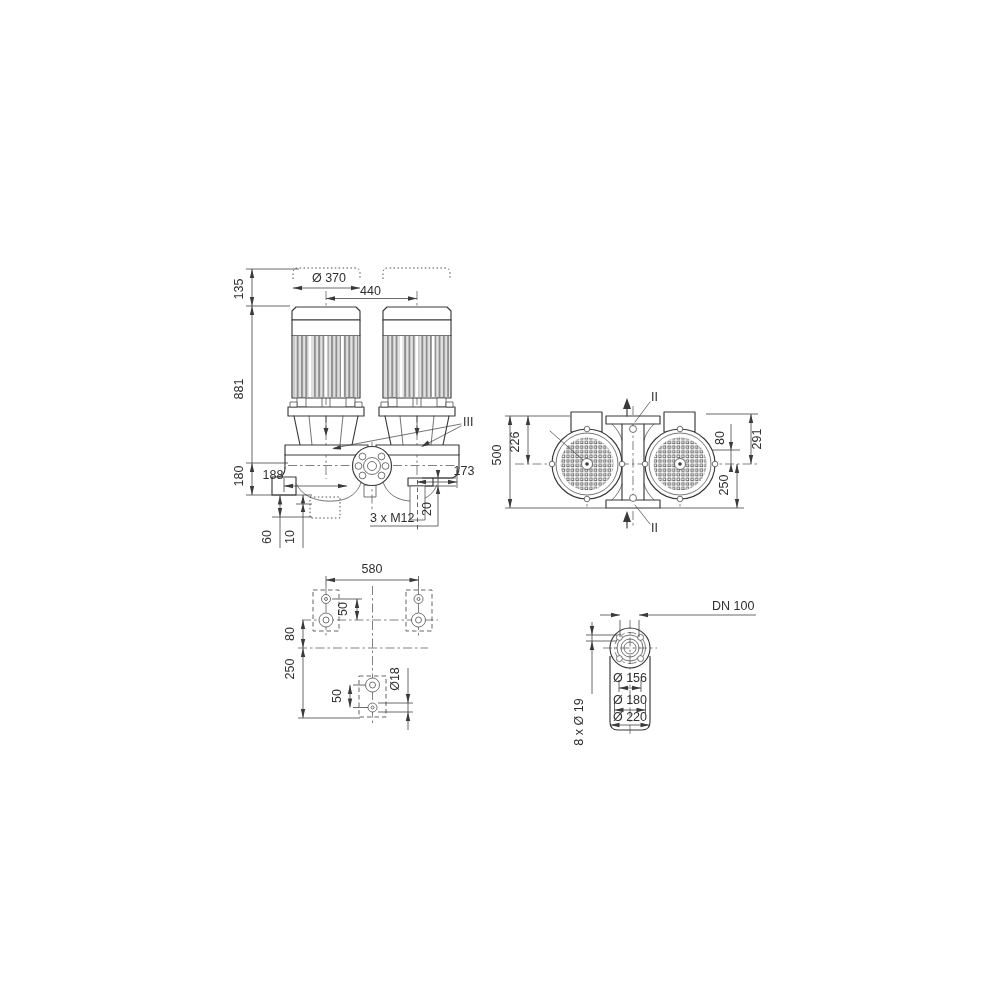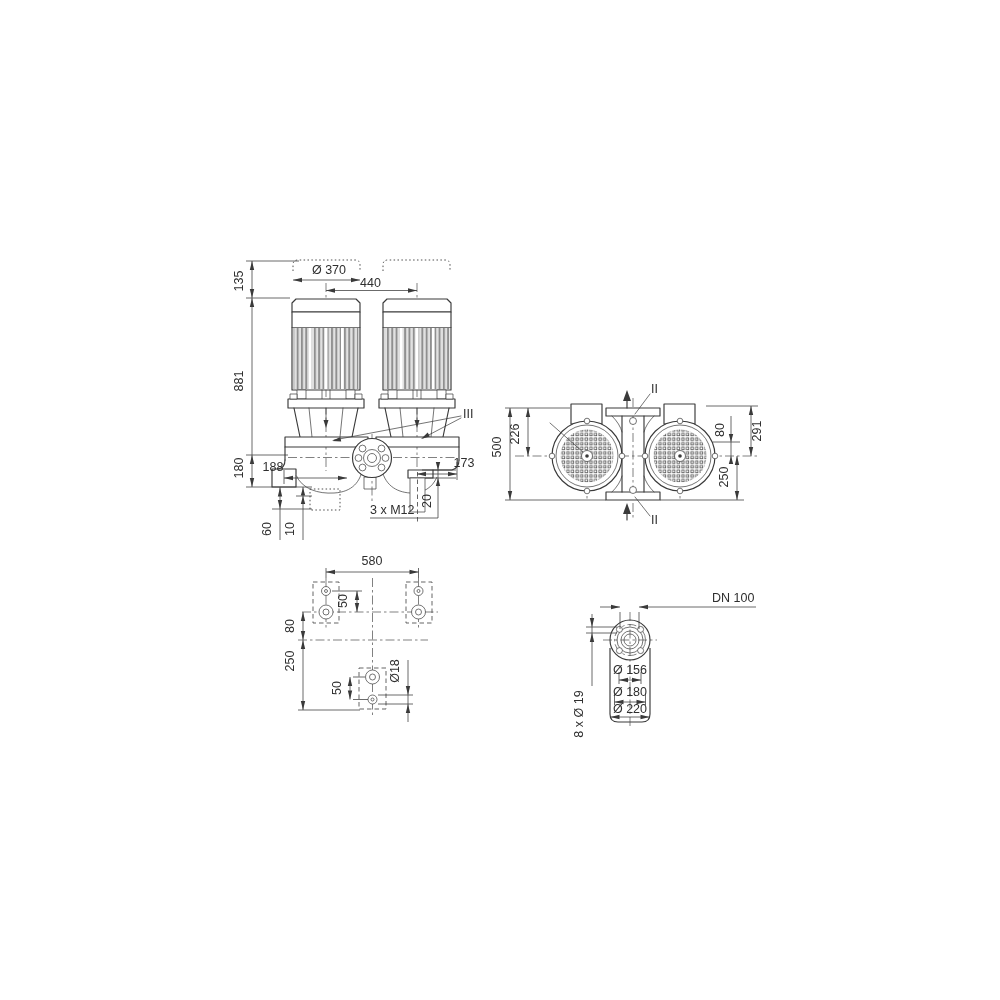--- a/index.html
+++ b/index.html
@@ -1,17 +1,17 @@
 <!DOCTYPE html>
 <html><head>
 <meta charset="utf-8">
 <style>
   html,body{margin:0;padding:0;background:#ffffff;}
   #stage{position:relative;width:1000px;height:920px;background:#ffffff;overflow:hidden;
-         font-family:"Liberation Sans", sans-serif;}
+         font-family:"Liberation Sans", sans-serif;margin-top:8px;}
   svg text{font-family:"Liberation Sans", sans-serif;font-size:12.5px;fill:#2f2f2f;}
   .ol  {fill:none;stroke:#3a3a3a;stroke-width:1.15;stroke-linejoin:round;stroke-linecap:round;}
   .olt {fill:none;stroke:#3a3a3a;stroke-width:0.7;stroke-linejoin:round;stroke-linecap:round;}
   .fil {fill:#ffffff;stroke:#3a3a3a;stroke-width:1.15;stroke-linejoin:round;}
   .filt{fill:#ffffff;stroke:#3a3a3a;stroke-width:0.7;stroke-linejoin:round;}
   .dim {fill:none;stroke:#3a3a3a;stroke-width:0.75;}
   .cl  {fill:none;stroke:#4a4a4a;stroke-width:0.7;stroke-dasharray:9 3 2.5 3;}
   .dsh {fill:none;stroke:#4a4a4a;stroke-width:0.85;stroke-dasharray:4.5 3;}
   .dot {fill:none;stroke:#3a3a3a;stroke-width:0.9;stroke-dasharray:1.5 2.4;}
   .ar  {fill:#3a3a3a;stroke:none;}

